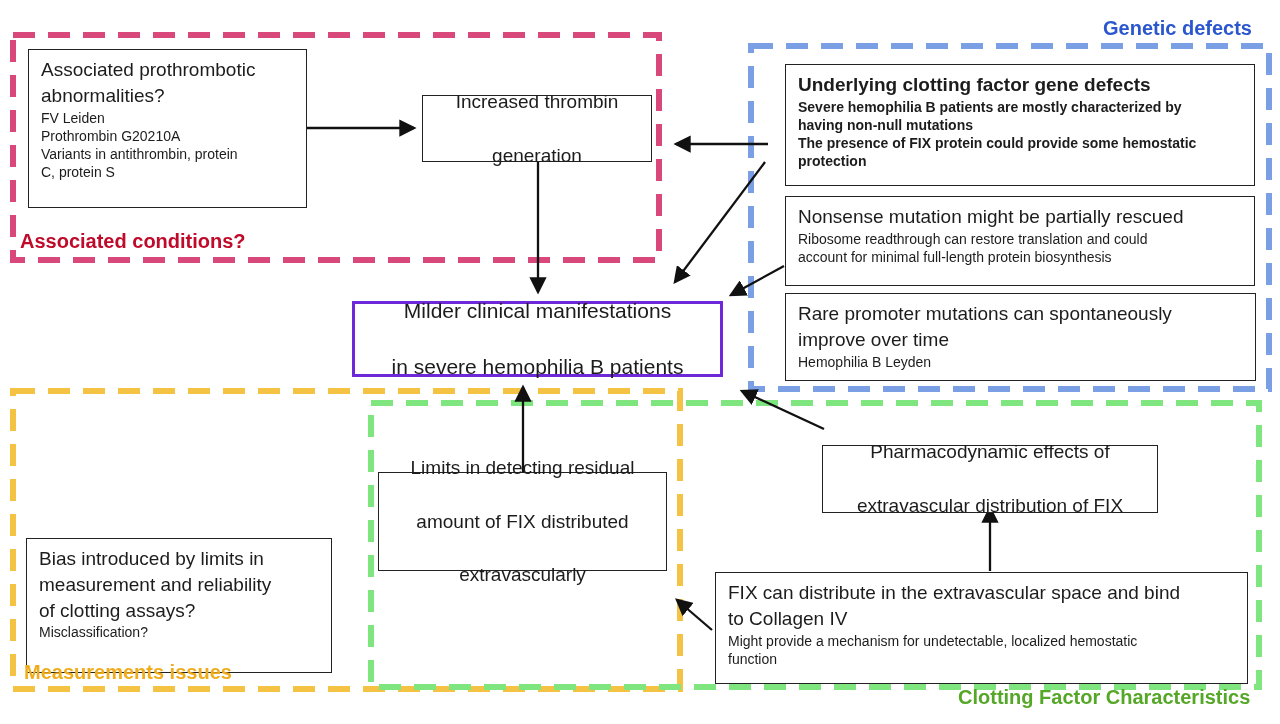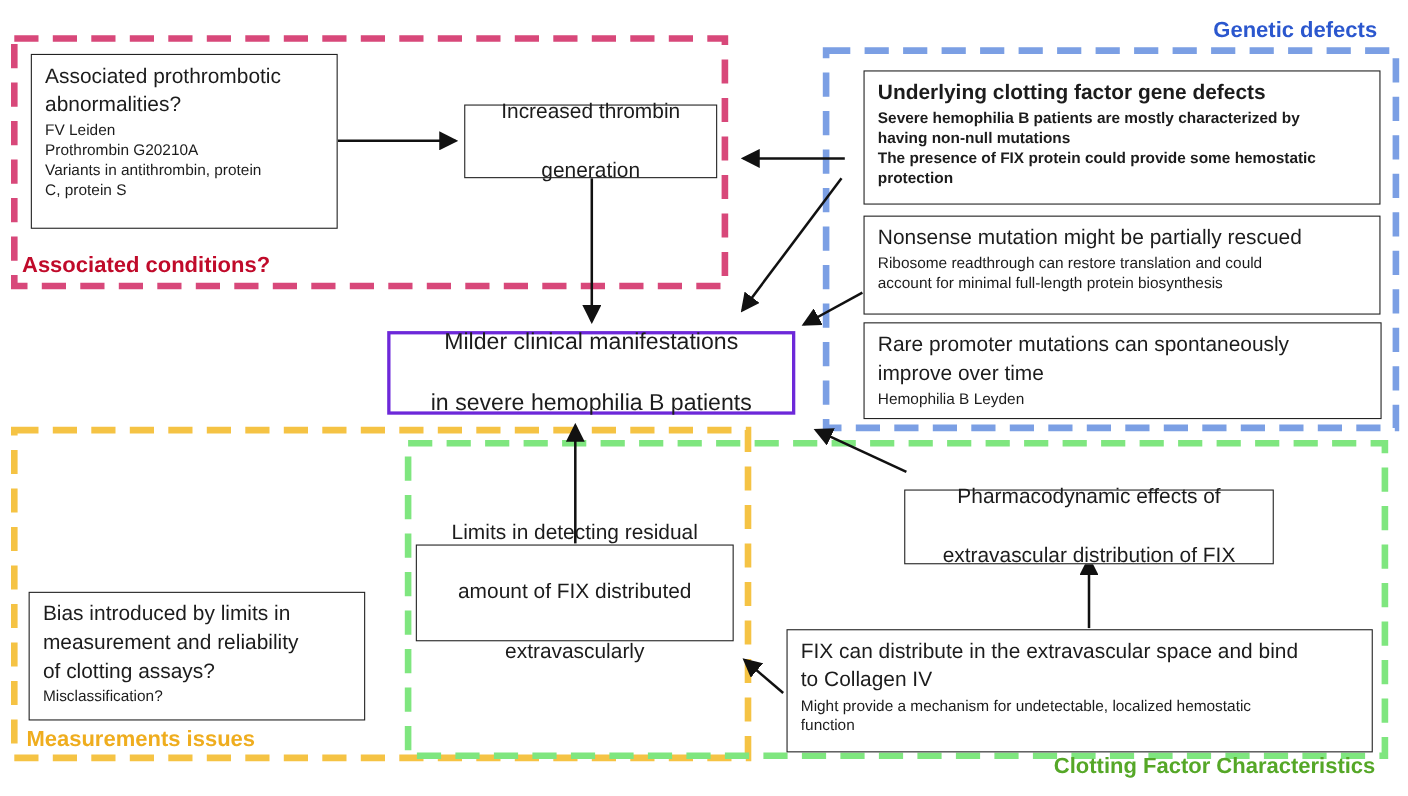--- a/index.html
+++ b/index.html
@@ -19,22 +19,22 @@
   .glabel{position:absolute;z-index:3;font-size:20px;font-weight:bold;white-space:nowrap;}
 
   
   #n-prothrombotic{left:28px;top:49px;width:279px;height:159px;}
   #n-thrombin{left:422px;top:95px;width:230px;height:67px;}
   #n-underlying{left:785px;top:64px;width:470px;height:122px;font-weight:bold;}
   #n-nonsense{left:785px;top:196px;width:470px;height:90px;}
   #n-rare{left:785px;top:293px;width:471px;height:88px;}
   #n-milder{left:352px;top:301px;width:371px;height:76px;border:3px solid #6d28d9;}
   #n-milder .t{font-size:21px;line-height:1.32;}
-  #n-limits{left:378px;top:495px;width:289px;height:88px;text-align:center;}
-  #n-bias{left:26px;top:538px;width:306px;height:117px;}
+  #n-limits{left:378px;top:472px;width:289px;height:99px;text-align:center;}
+  #n-bias{left:26px;top:538px;width:306px;height:135px;}
   #n-pharma{left:822px;top:432px;width:336px;height:68px;margin-top:13px;}
   #n-fix{left:715px;top:572px;width:533px;height:112px;}
 
   
   #gl-associated{left:20px;top:230px;color:#c00a2a;}
   #gl-genetic{left:1103px;top:6px;color:#2b57ce;margin-top:11px;}
   #gl-measurements{left:24px;top:661px;color:#efad1e;}
   #gl-clotting{left:958px;top:686px;color:#55a727;}
 </style>
 </head>

